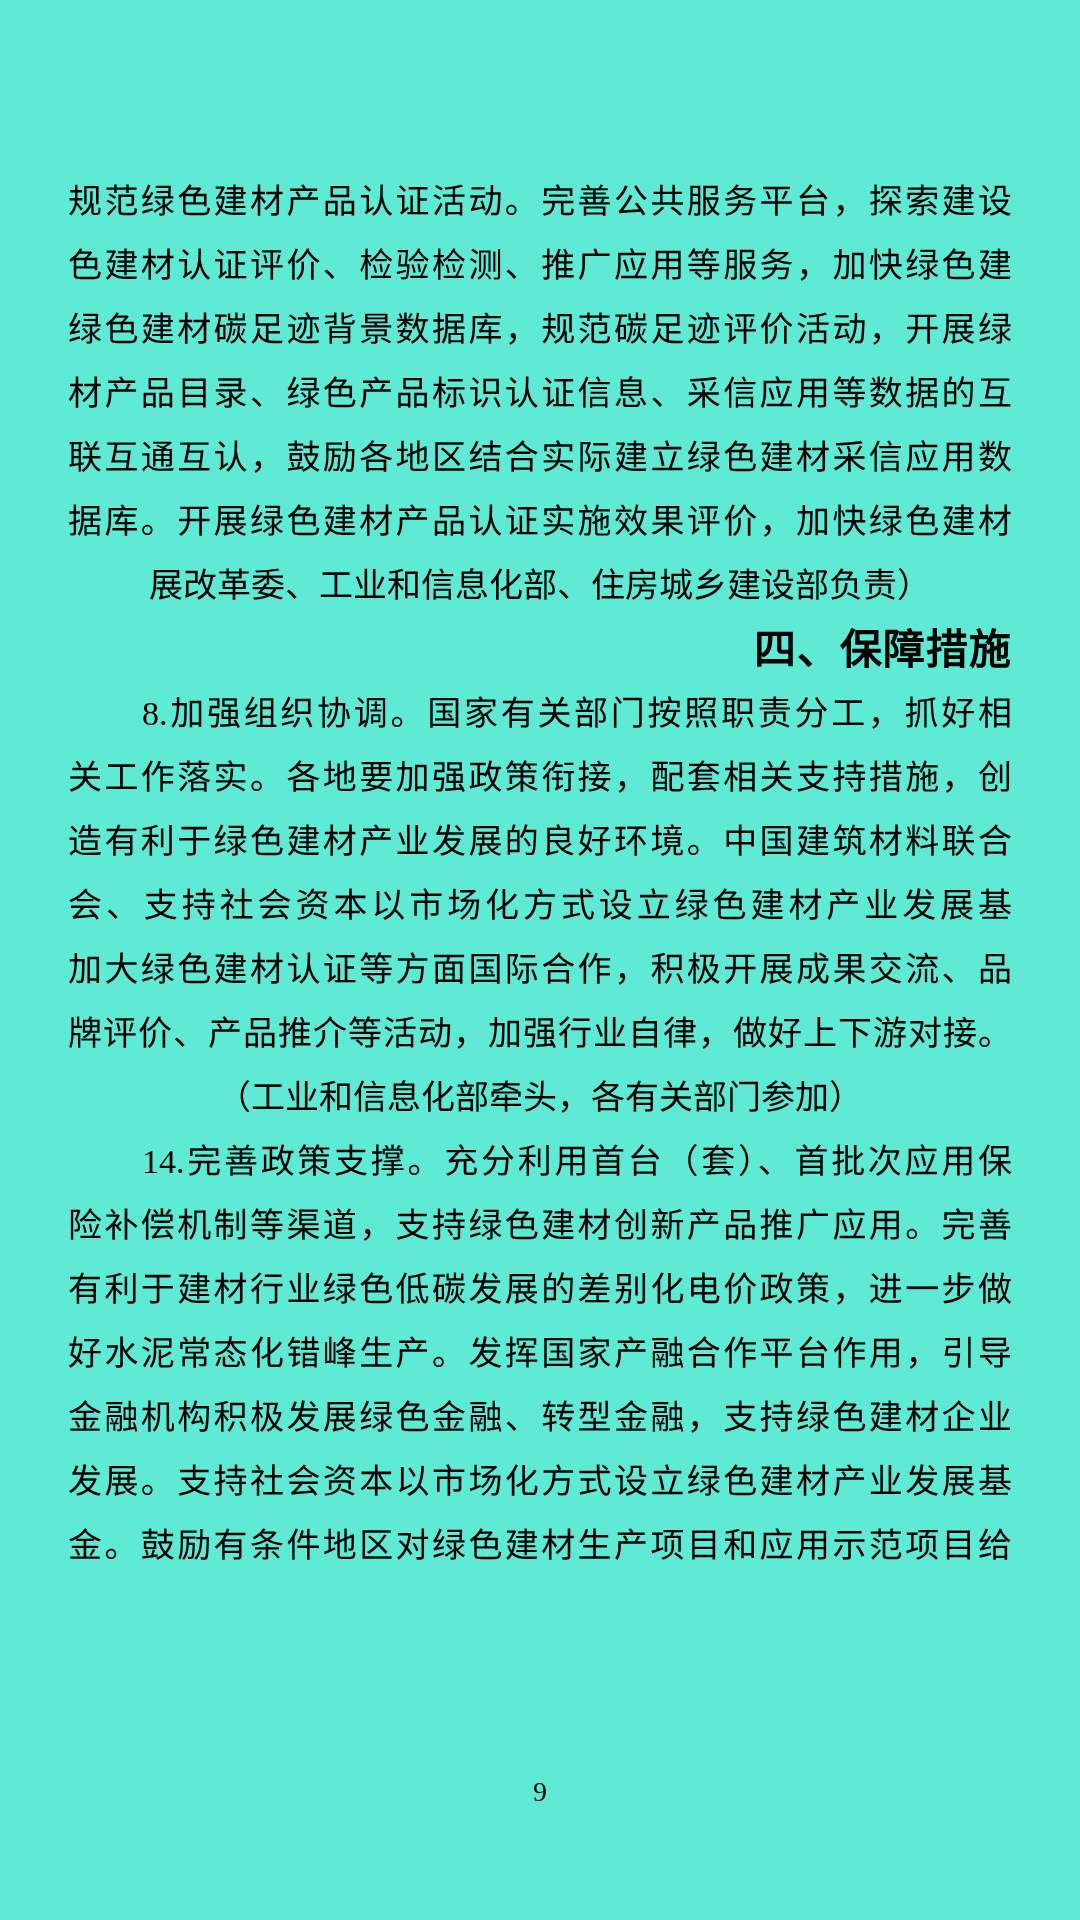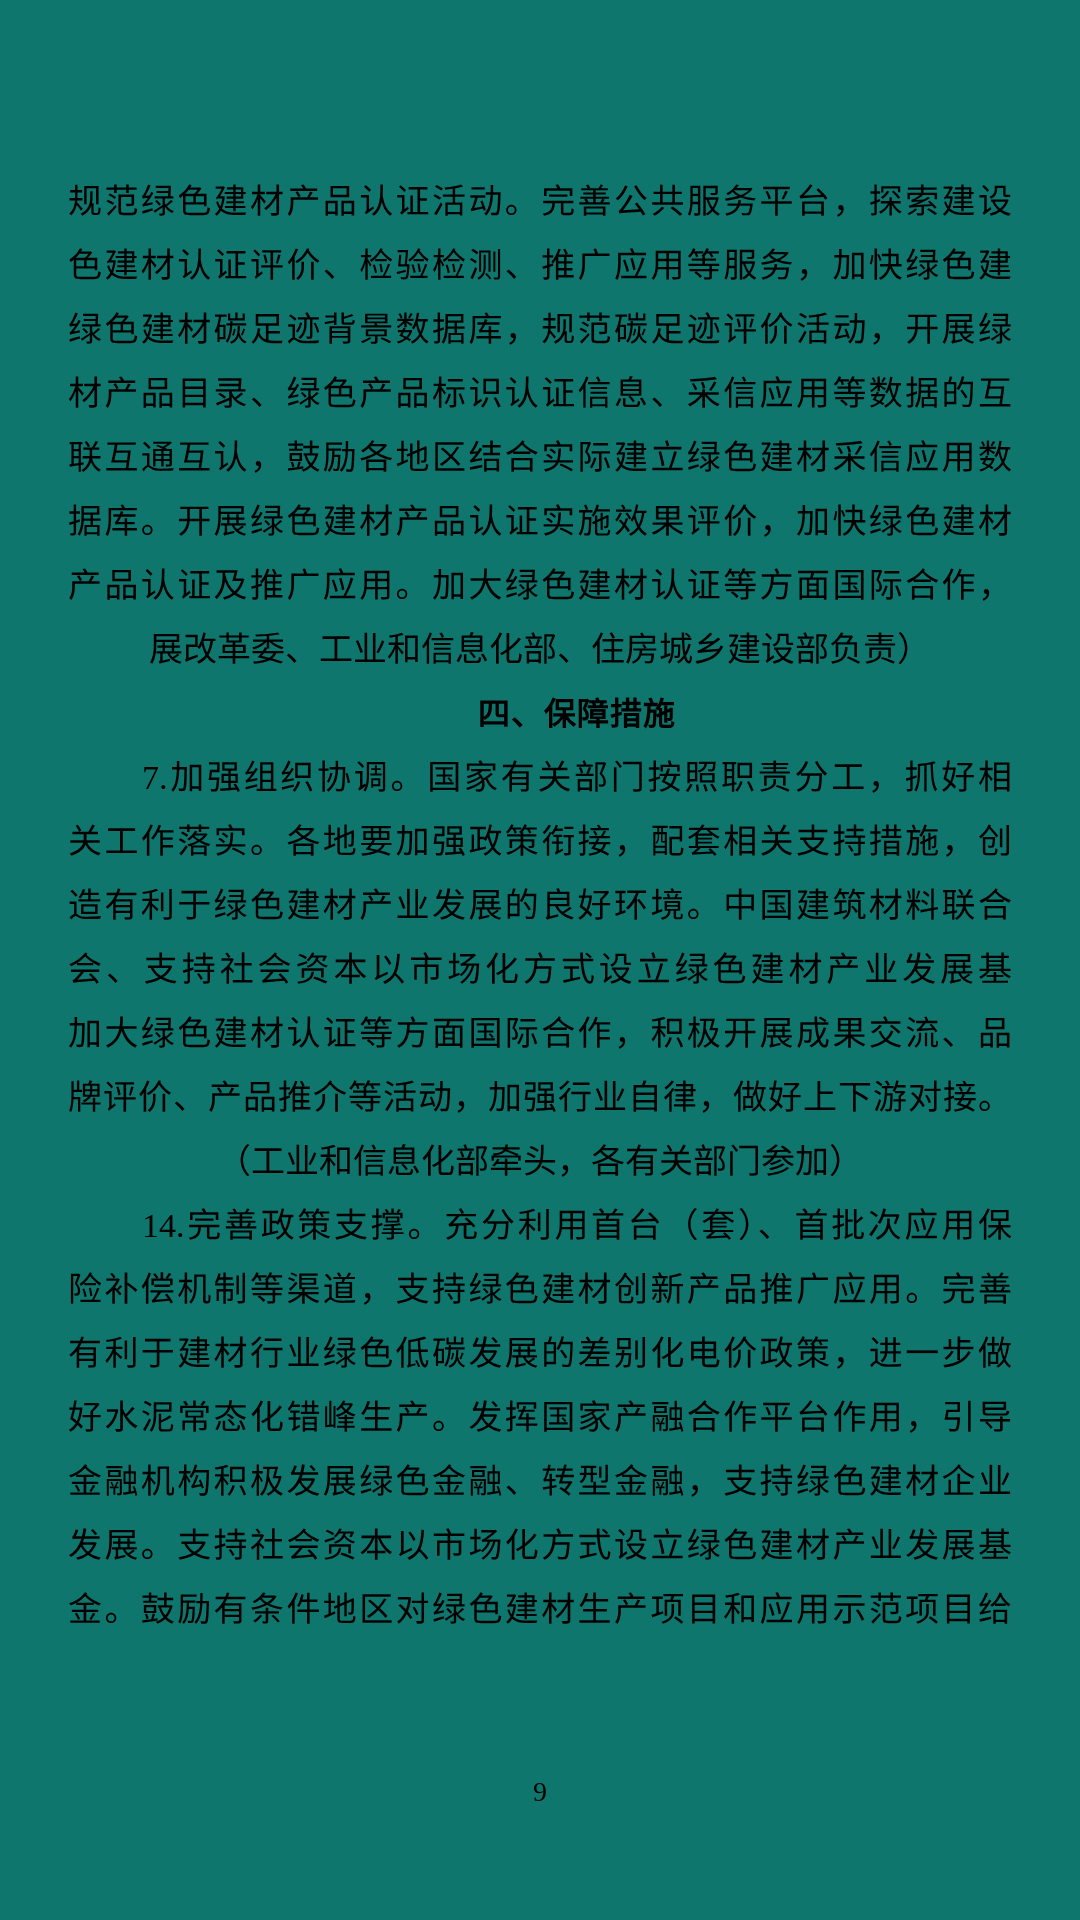--- a/index.html
+++ b/index.html
@@ -4,21 +4,21 @@
 <style>
   html, body {
     margin: 0;
     padding: 0;
     background: #ffffff;
   }
   .page {
     position: relative;
     width: 1080px;
     height: 1920px;
-    background: #0f766e;
+    background: #5eead4;
     color: #000000;
     font-family: "Liberation Serif", serif;
     overflow: hidden;
   }
   .text-block {
     position: absolute;
     left: 68px;
     top: 170px;
     width: 944px;
   }
@@ -35,27 +35,27 @@
   }
   .line.left {
     text-align: center;
     text-align-last: auto;
     -moz-text-align-last: auto;
   }
   .line.indent {
     text-indent: 74px;
   }
   .line.heading {
-    text-align: center;
+    text-align: right;
     text-align-last: auto;
     -moz-text-align-last: auto;
     text-indent: 74px;
     font-family: "Liberation Sans", sans-serif;
     font-weight: bold;
-    font-size: 32px;
+    font-size: 42px;
     letter-spacing: 1px;
   }
   .page-number {
     position: absolute;
     top: 1774px;
     left: 0;
     width: 100%;
     height: 36px;
     line-height: 36px;
     text-align: center;
@@ -68,24 +68,23 @@
 <body>
 
 <div class="page">
   <main class="text-block" id="text-block">
       <div class="line justify">规范绿色建材产品认证活动。完善公共服务平台，探索建设</div>
       <div class="line justify">色建材认证评价、检验检测、推广应用等服务，加快绿色建</div>
       <div class="line justify">绿色建材碳足迹背景数据库，规范碳足迹评价活动，开展绿</div>
       <div class="line justify">材产品目录、绿色产品标识认证信息、采信应用等数据的互</div>
       <div class="line justify">联互通互认，鼓励各地区结合实际建立绿色建材采信应用数</div>
       <div class="line justify">据库。开展绿色建材产品认证实施效果评价，加快绿色建材</div>
-      <div class="line justify">产品认证及推广应用。加大绿色建材认证等方面国际合作，</div>
       <div class="line left">展改革委、工业和信息化部、住房城乡建设部负责）</div>
       <div class="line heading">四、保障措施</div>
-      <div class="line justify indent">7.加强组织协调。国家有关部门按照职责分工，抓好相</div>
+      <div class="line justify indent">8.加强组织协调。国家有关部门按照职责分工，抓好相</div>
       <div class="line justify">关工作落实。各地要加强政策衔接，配套相关支持措施，创</div>
       <div class="line justify">造有利于绿色建材产业发展的良好环境。中国建筑材料联合</div>
       <div class="line justify">会、支持社会资本以市场化方式设立绿色建材产业发展基</div>
       <div class="line justify">加大绿色建材认证等方面国际合作，积极开展成果交流、品</div>
       <div class="line justify">牌评价、产品推介等活动，加强行业自律，做好上下游对接。</div>
       <div class="line left">（工业和信息化部牵头，各有关部门参加）</div>
       <div class="line justify indent">14.完善政策支撑。充分利用首台（套）、首批次应用保</div>
       <div class="line justify">险补偿机制等渠道，支持绿色建材创新产品推广应用。完善</div>
       <div class="line justify">有利于建材行业绿色低碳发展的差别化电价政策，进一步做</div>
       <div class="line justify">好水泥常态化错峰生产。发挥国家产融合作平台作用，引导</div>

